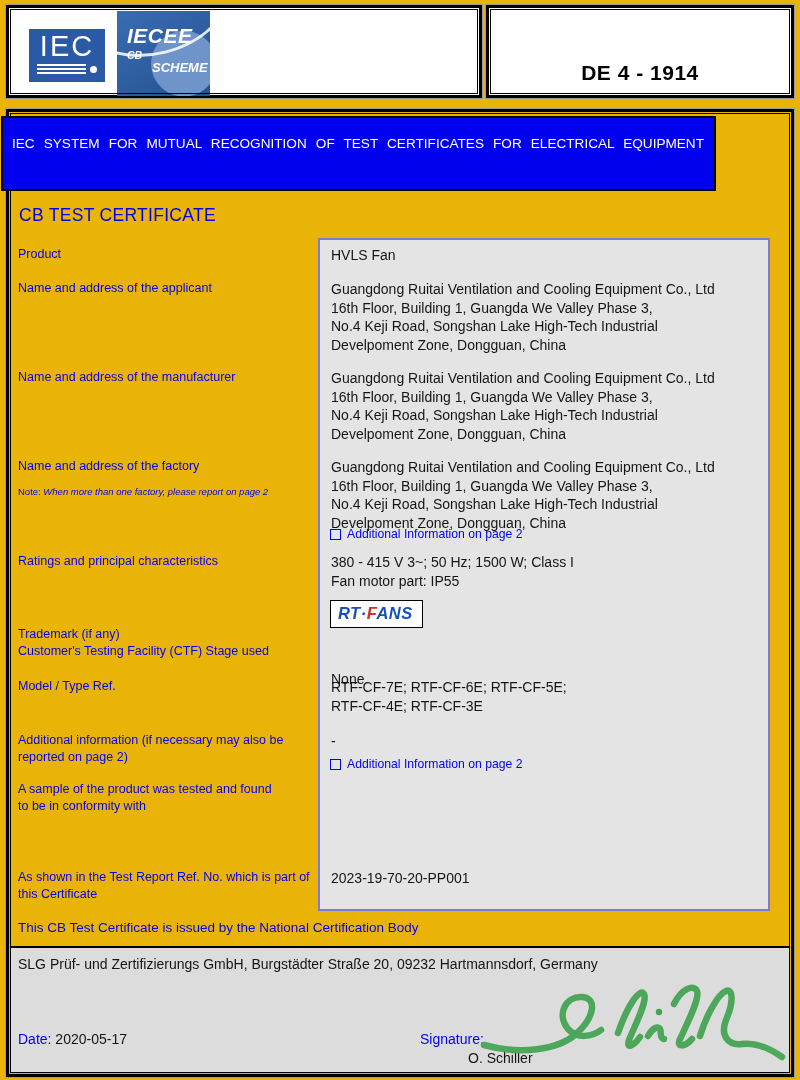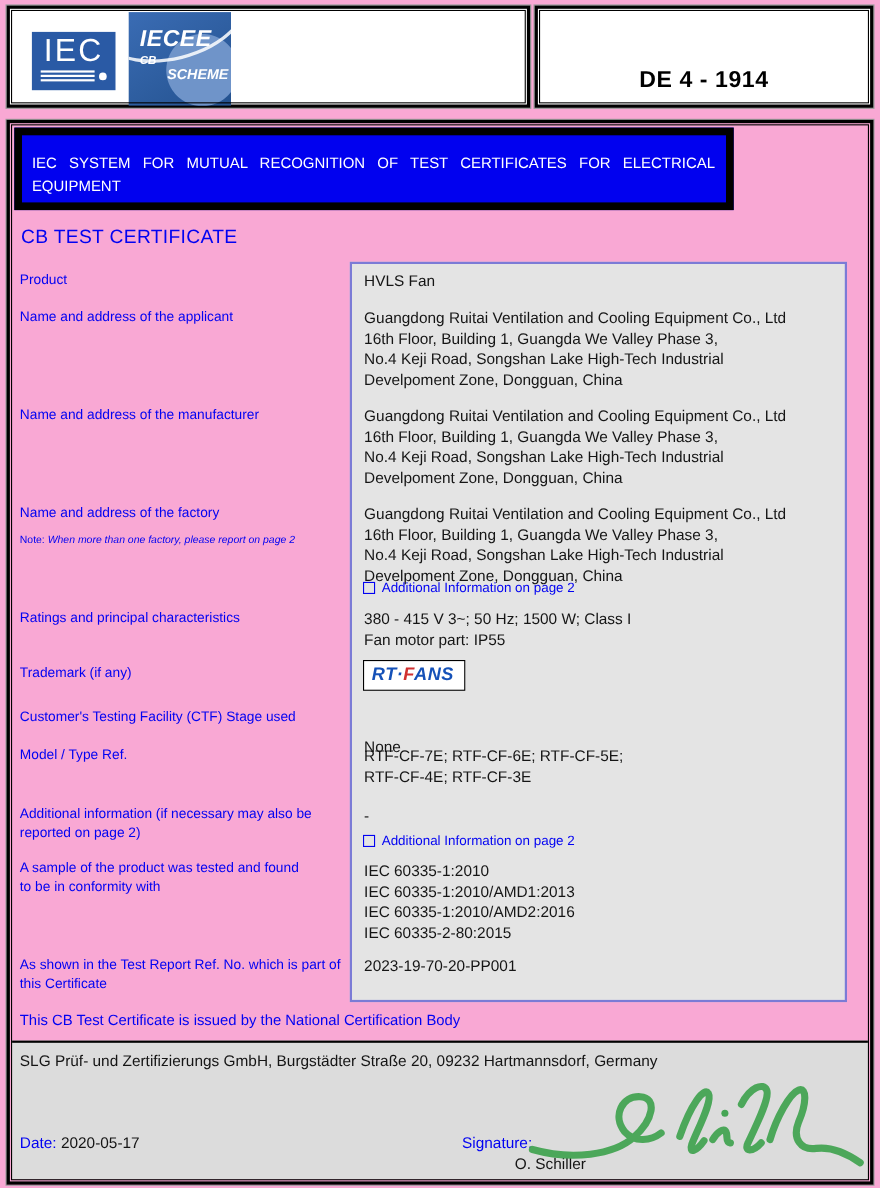--- a/index.html
+++ b/index.html
@@ -1,19 +1,19 @@
 <!DOCTYPE html>
 <html><head>
 <meta charset="utf-8">
 <style>
   * { margin:0; padding:0; box-sizing:border-box; }
   html,body { background:#fff; }
   .page {
     position:relative; width:800px; height:1080px; margin:0 auto;
-    background:#f9a8d4; font-family:"Liberation Sans", sans-serif; overflow:hidden;
+    background:#eab308; font-family:"Liberation Sans", sans-serif; overflow:hidden;
   }
 
   
   .frame {
     position:absolute; border:3px solid #000; background:#fff;
     box-shadow:0 0 0 1px #9a9a9a;
   }
   .frame::after {
     content:""; position:absolute; inset:1px; border:1px solid #000; pointer-events:none;
   }
@@ -51,22 +51,22 @@
     background:#0101f0; color:#fff; text-align:center;
     font-size:15px; padding-top:9px;
   }
   .ref-no {
     position:absolute; left:0; right:0; top:53px; text-align:center;
     font-size:21px; font-weight:700; color:#000; letter-spacing:.5px;
   }
 
   
   .banner {
-    position:absolute; left:13px; top:116px; width:654px; height:75px;
-    background:#0101ef; border:7px solid #000000; color:#fff;
+    position:absolute; left:1px; top:116px; width:715px; height:75px;
+    background:#0101ef; border:2px solid #000000; color:#fff;
     font-size:13.6px; padding:15px 10px 0 9px; line-height:21px; z-index:3;
   }
   .banner .l1 { text-align:justify; text-align-last:justify; }
 
   .doc-title {
     position:absolute; left:19px; top:205px; color:#0202f2;
     font-size:17.5px; letter-spacing:.3px; z-index:3;
   }
 
   .value-box {
@@ -163,21 +163,21 @@
   <div class="value-box"></div>
 
   <div class="lbl" style="top:246px;">Product</div>
   <div class="lbl" style="top:280px;">Name and address of the applicant</div>
   <div class="lbl" style="top:458px;">Name and address of the factory</div>
   <div class="lbl" style="top:369px;">Name and address of the manufacturer</div>
   <div class="note" style="top:486px;">
     <span>Note: </span><i>When more than one factory, please report on page 2</i>
   </div>
   <div class="lbl" style="top:553px;">Ratings and principal characteristics</div>
-  <div class="lbl" style="top:603px;">Trademark (if any)</div>
+  <div class="lbl" style="top:626px;">Trademark (if any)</div>
   <div class="lbl" style="top:643px;">Customer's Testing Facility (CTF) Stage used</div>
   <div class="lbl" style="top:678px;">Model / Type Ref.</div>
   <div class="lbl" style="top:732px;">Additional information (if necessary may also be
 reported on page 2)</div>
   <div class="lbl" style="top:781px;">A sample of the product was tested and found
 to be in conformity with</div>
   <div class="lbl" style="top:869px;">As shown in the Test Report Ref. No. which is part of
 this Certificate</div>
 
   <div class="val" style="top:246px;">HVLS Fan</div>
@@ -203,24 +203,20 @@
     <span class="tm-blue">RT·</span><span class="tm-red">F</span><span class="tm-blue">ANS</span>
   </div>
   <div class="val" style="top:670px;">None</div>
   <div class="val" style="top:678px;">RTF-CF-7E; RTF-CF-6E; RTF-CF-5E;
 RTF-CF-4E; RTF-CF-3E</div>
   <div class="val" style="top:732px;">-</div>
   <div class="cbline" style="top:757px;">
     <span class="cbbox"></span>
     <span>Additional Information on page 2</span>
   </div>
-  <div class="val" style="top:782px; line-height:19px;">IEC 60335-1:2010
-IEC 60335-1:2010/AMD1:2013
-IEC 60335-1:2010/AMD2:2016
-IEC 60335-2-80:2015</div>
   <div class="val" style="top:869px;">2023-19-70-20-PP001</div>
 
   <div class="issued-line">This CB Test Certificate is issued by the National Certification Body</div>
   <div class="ncb-line">SLG Prüf- und Zertifizierungs GmbH, Burgstädter Straße 20, 09232 Hartmannsdorf, Germany</div>
 
   <div class="date-line">
     <span class="blue-lbl">Date:</span>
     <span class="date-val">2020-05-17</span>
   </div>
   <div class="sig-label">Signature:</div>

